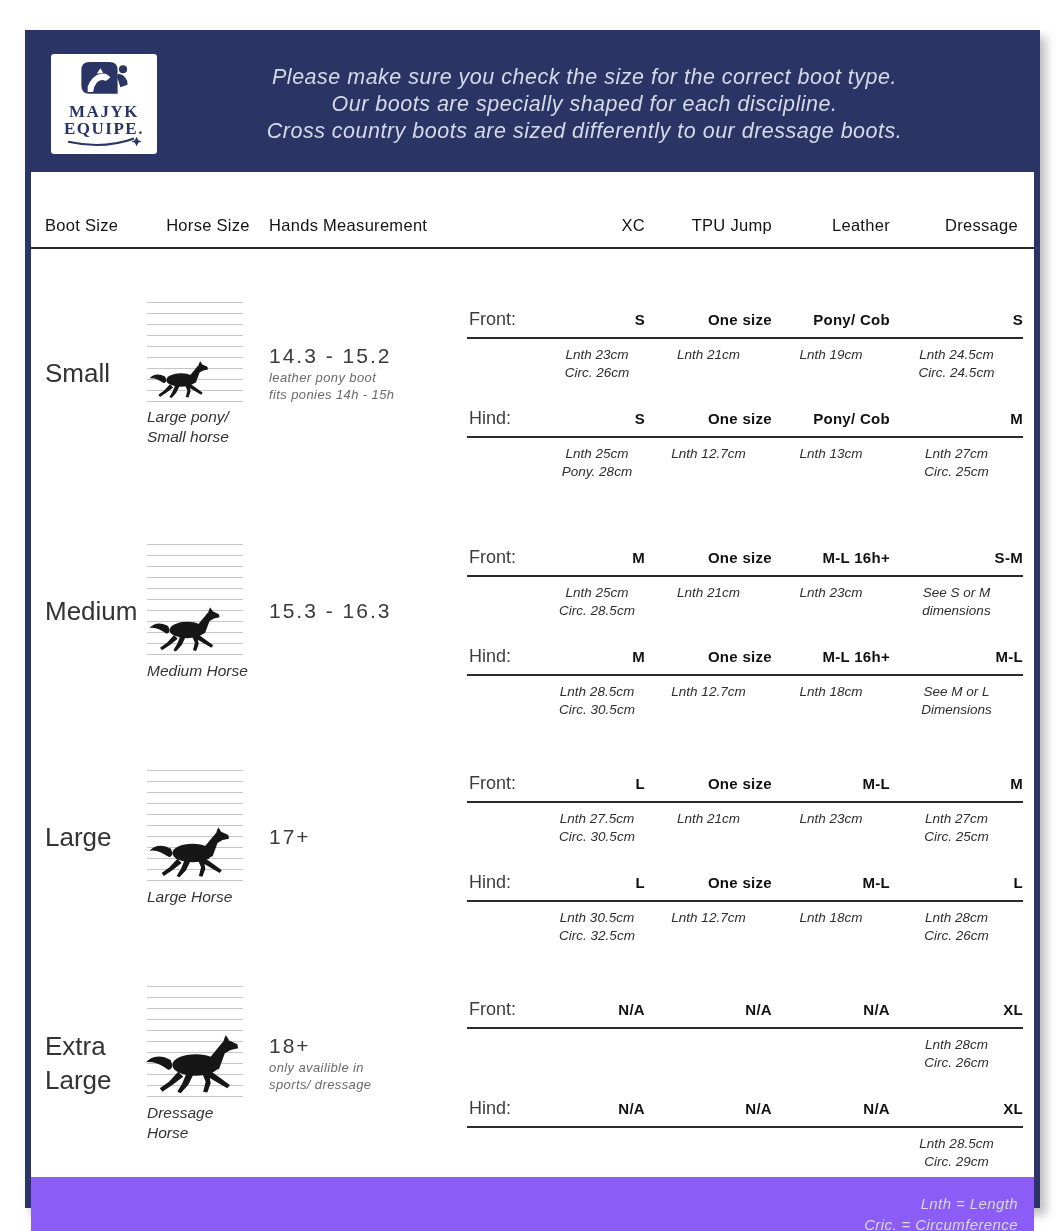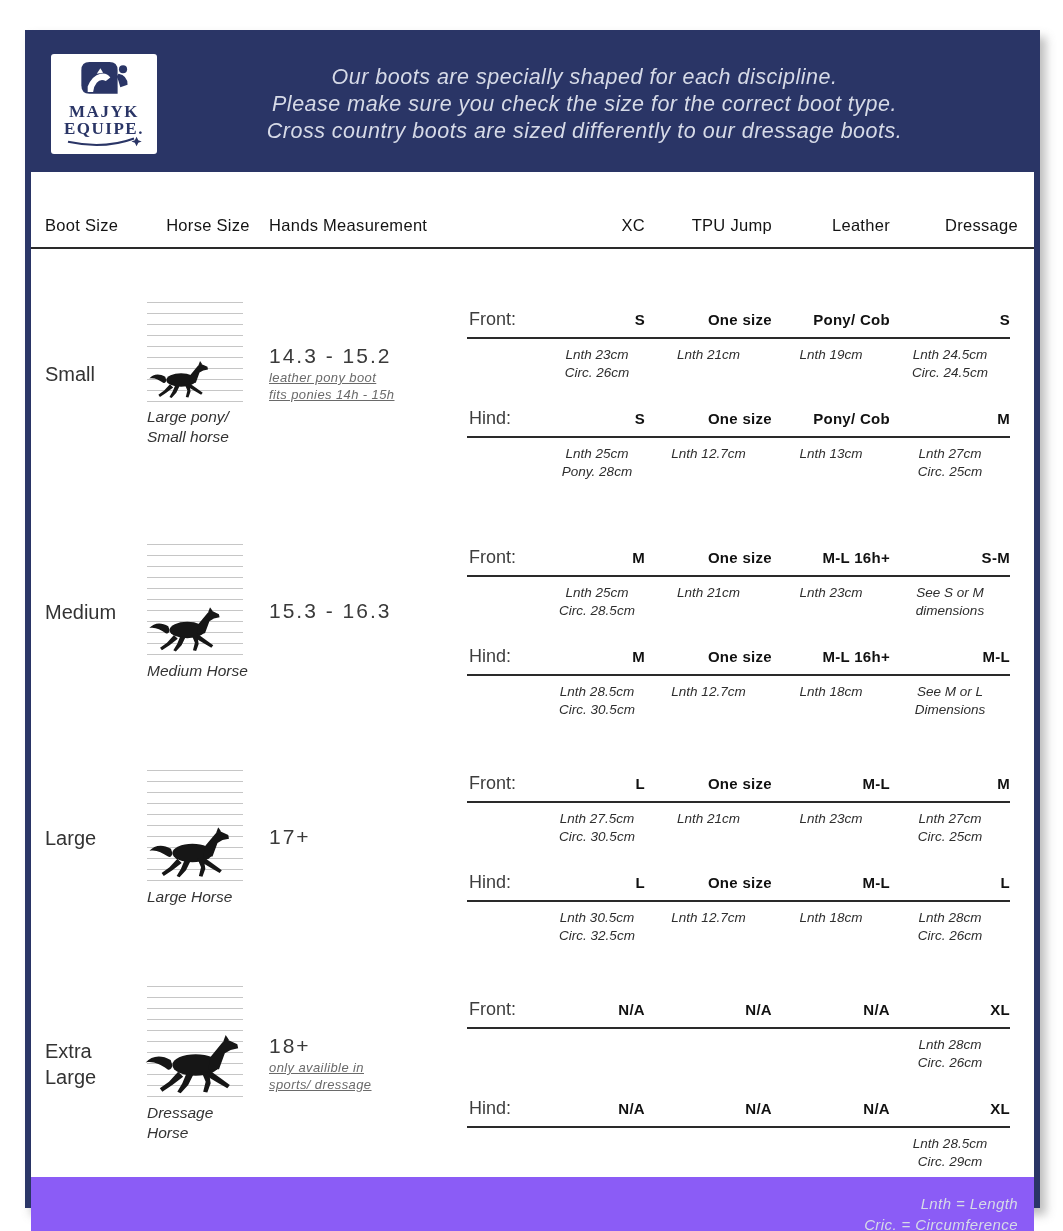--- a/index.html
+++ b/index.html
@@ -43,39 +43,39 @@
   }
   .ch-boot{padding-left:14px;}
   .ch-horse{padding-left:8px;text-align:center;}
   .bootgrid{display:grid;grid-template-columns:82px 96px 127px 118px 1fr;}
   .head-sub{padding-right:16px;}
   .head-sub span{text-align:right;}
   
   .size-row{align-items:center;}
   .row-s{min-height:250px;}
   .row-m,.row-l,.row-xl{min-height:212px;}
-  .name{padding-left:14px;font-size:20px;color:#333;line-height:1.3;}
+  .name{padding-left:14px;font-size:26px;color:#333;line-height:1.3;}
   .horse-cell{padding-left:8px;}
   .lines-box{
     width:96px;position:relative;
     background:repeating-linear-gradient(to bottom,#c6c6c6 0,#c6c6c6 1px,transparent 1px,transparent 11px);
   }
   .lb-s{height:100px;}
   .lb-m,.lb-l,.lb-xl{height:112px;}
   .horse-svg{position:absolute;bottom:3px;left:1px;display:block;}
   .h-s{width:64px;height:38px;}
   .h-m{width:76px;height:46px;}
   .h-l{width:86px;height:52px;}
   .h-xl{width:100px;height:60px;left:-3px;}
   .horse-cap{font-style:italic;font-size:15.5px;color:#333;line-height:1.25;margin-top:5px;}
   .horse-cap span{display:block;}
   .hands-val{font-size:21px;letter-spacing:2px;color:#3a3a3a;}
   .hands-note{font-style:italic;font-size:13px;color:#6a6a6a;line-height:1.3;letter-spacing:.4px;margin-top:2px;}
-  .hands-note span{display:block;text-decoration:underline;}
-  .boots{padding-right:24px;display:flex;flex-direction:column;gap:20px;margin-top:48px;}
+  .hands-note span{display:block;}
+  .boots{padding-right:11px;display:flex;flex-direction:column;gap:20px;margin-top:48px;}
   .boot-head{align-items:baseline;padding-bottom:7px;border-bottom:2px solid #2a2a2a;}
   .fh-label{font-size:18px;color:#3d3d3d;padding-left:2px;}
   .bsize{font-size:15px;font-weight:bold;color:#111;text-align:right;letter-spacing:.3px;}
   .boot-sub{padding-top:7px;min-height:42px;}
   .dims{text-align:center;font-style:italic;font-size:13.5px;color:#2e2e2e;line-height:1.35;}
   .dims i{display:block;font-style:italic;}
   
   .band-bottom{
     background:#8b5cf6;height:58px;flex:0 0 auto;
     display:flex;flex-direction:column;justify-content:flex-end;align-items:flex-end;
@@ -116,22 +116,22 @@
       <div class="logo-name">
         <span>MAJYK</span>
         <span>EQUIPE.</span>
       </div>
       <svg class="logo-swoosh" viewBox="0 0 90 14">
         <path d="M3,8 Q45,17 80,4" stroke="#2a3566" stroke-width="2.4" fill="none"></path>
         <path d="M83,2 L85,6 L89,7.5 L85,9 L83,13 L81,9 L77,7.5 L81,6 Z" fill="#2a3566"></path>
       </svg>
     </div>
     <div class="banner-text">
+      <div>Please make sure you check the size for the correct boot type.</div>
       <div>Our boots are specially shaped for each discipline.</div>
-      <div>Please make sure you check the size for the correct boot type.</div>
       <div>Cross country boots are sized differently to our dressage boots.</div>
     </div>
   </div>
 
   <div class="content">
 
     <div class="maingrid col-head-row">
       <div class="ch-boot">Boot Size</div>
       <div class="ch-horse">Horse Size</div>
       <div>Hands Measurement</div>

